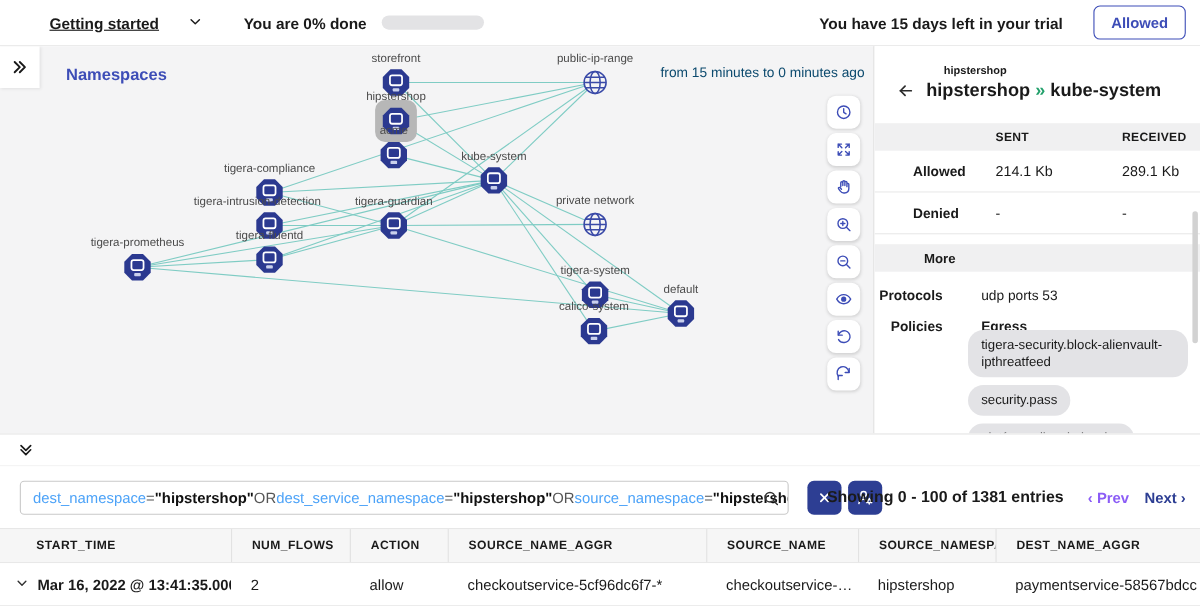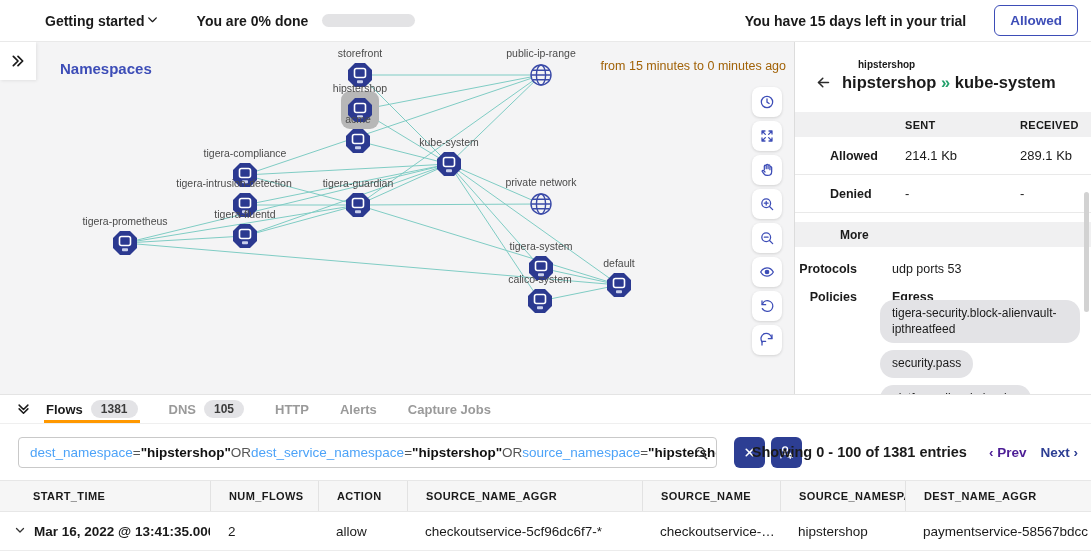--- a/index.html
+++ b/index.html
@@ -1,32 +1,32 @@
 <!DOCTYPE html>
 <html><head>
 <meta charset="utf-8">
 <style>
   * { margin:0; padding:0; box-sizing:border-box; }
   body { font-family:"Liberation Sans", sans-serif; background:#fff; }
   .app { position:relative; width:1091px; height:551px; overflow:hidden; background:#fff; color:#1a1a1a; }
 
   
   .topbar { position:absolute; top:0; left:0; width:100%; height:42px; background:#fff; border-bottom:1px solid #e9e9e9; display:flex; align-items:center; }
-  .topbar .gs { margin-left:45px; display:flex; align-items:flex-start; gap:1px; font-weight:700; font-size:14px; cursor:pointer; }
+  .topbar .gs { margin-left:45px; display:flex; align-items:flex-start; gap:26px; font-weight:700; font-size:14px; cursor:pointer;text-decoration:underline; }
   .topbar .done { margin-left:38px; font-weight:700; font-size:14px; }
   .topbar .progress { margin-left:14px; width:93px; height:13px; border-radius:7px; background:#e3e3e5; }
   .topbar .spacer { flex:1; }
   .topbar .trial { font-weight:700; font-size:14px; margin-right:28px; }
   .topbar .upgrade { margin-right:13px; border:1px solid #3d4db7; color:#3d4db7; background:#fff; font-weight:700; font-size:13.5px; padding:7px 15px; border-radius:6px; cursor:pointer; font-family:inherit; }
 
   
   .graph-panel { position:absolute; top:42px; left:0; width:795px; height:352px; background:#f4f4f5; border-right:1px solid #dcdcdc; overflow:hidden; }
   .collapse-btn { position:absolute; top:0; left:0; width:36px; height:38px; background:#fff; box-shadow:1px 1px 3px rgba(0,0,0,.08); display:flex; align-items:center; justify-content:center; cursor:pointer; z-index:5; }
   .graph-title { position:absolute; top:18px; left:60px; font-size:15px; font-weight:700; color:#3d4db7; }
-  .time-range { position:absolute; top:17px; right:8px; font-size:12.5px; color:#a16207;margin-left:37px; }
+  .time-range { position:absolute; top:17px; right:8px; font-size:12.5px; color:#0c4a6e;margin-left:37px; }
   .edges-svg { position:absolute; top:0; left:0; }
   .gnode { position:absolute; z-index:2; }
   .gnode-halo { position:absolute; width:38px; height:38px; border-radius:9px; background:#b7b7b7; z-index:1; }
   .gnode-label { position:absolute; width:160px; text-align:center; font-size:10.5px; color:#4b4b4b; z-index:2; }
   .gtoolbar { position:absolute; top:45px; right:12px; display:flex; flex-direction:column; gap:4px; z-index:6; }
   .gtool-btn { width:30px; height:30px; background:#fff; border:none; border-radius:8px; box-shadow:0 1px 3px rgba(0,0,0,.14); display:flex; align-items:center; justify-content:center; cursor:pointer; }
 
   
   .details { position:absolute; top:42px; left:795px; width:296px; height:352px; background:#fff; overflow:hidden; }
   .details .eyebrow { position:absolute; top:17px; left:63px; font-size:10px; font-weight:700; }
@@ -55,21 +55,21 @@
   .searchrow { position:absolute; top:424px; left:0; width:100%; height:56px; background:#fff; display:flex; align-items:center; }
   .searchbox { position:relative; margin-left:18px; width:699px; height:31px; border:1px solid #c9c9c9; border-radius:4px; background:#fff; display:flex; align-items:center; padding:0 30px 0 11px; overflow:hidden; white-space:nowrap; font-size:13.5px; cursor:text; }
   .tok-field { color:#4da3f8; }
   .tok-op { color:#555; }
   .tok-value { color:#111; font-weight:700; }
   .search-mag { position:absolute; right:7px; top:7px; }
   .sq-btn { width:31px; height:31px; border:none; border-radius:6px; background:#2d3e93; display:flex; align-items:center; justify-content:center; cursor:pointer; margin-left:6px; }
   .sq-btn.first { margin-left:17px; }
   .pager { position:absolute; right:13px; top:0; height:56px; display:flex; align-items:center; gap:14px;text-align:center; }
   .showing { font-size:14.5px; font-weight:700; }
-  .prev { color:#4c1d95; font-size:13.5px; font-weight:700; margin-left:8px; cursor:default; }
+  .prev { color:#8b5cf6; font-size:13.5px; font-weight:700; margin-left:8px; cursor:default; }
   .next { color:#2d3e93; font-size:13.5px; font-weight:700; cursor:pointer; }
 
   .ftable-head { position:absolute; top:480px; left:0; width:100%; height:32px; background:#f6f6f6; border-top:1px solid #e7e7e7; border-bottom:1px solid #e7e7e7; display:grid; grid-template-columns:210px 108px 89px 235px 138px 125px 1fr; align-items:center; }
   .ftable-head .hc { font-size:11px; font-weight:700; letter-spacing:.4px; padding-left:18px; border-left:1px solid #e2e2e2; height:100%; display:flex; align-items:center; white-space:nowrap; overflow:hidden; }
   .ftable-head .hc:first-child { border-left:none; padding-left:33px; }
   .ftable-row { position:absolute; top:512px; left:0; width:100%; height:39px; background:#fff; border-bottom:1px solid #ececec; display:grid; grid-template-columns:210px 108px 89px 235px 138px 125px 1fr; align-items:center; font-size:13.5px; }
   .ftable-row .c { padding-left:18px; white-space:nowrap; overflow:hidden; }
   .ftable-row .c.first { padding-left:14px; display:flex; align-items:center; gap:8px; font-weight:600; }
 </style>
 </head>
@@ -322,39 +322,20 @@
 
   <div class="tabsbar">
     <div class="collapser">
       <svg width="15" height="15" viewBox="0 0 24 24">
           <g fill="none" stroke="#1a1a1a" stroke-width="2.4" stroke-linecap="round" stroke-linejoin="round">
             <path d="M5 5l7 7 7-7"></path>
             <path d="M5 11l7 7 7-7"></path>
           </g>
         </svg>
     </div>
-    <div id="tabs-container" style="display:flex;align-items:stretch;">
-        <div class="tab active">
-          <span>Flows</span>
-          <span class="badge">1381</span>
-        </div>
-        <div class="tab">
-          <span>DNS</span>
-          <span class="badge">105</span>
-        </div>
-        <div class="tab">
-          <span>HTTP</span>
-        </div>
-        <div class="tab">
-          <span>Alerts</span>
-        </div>
-        <div class="tab">
-          <span>Capture Jobs</span>
-        </div>
-      </div>
   </div>
 
   <div class="searchrow">
     <div class="searchbox" id="search-box">
         <span class="tok-field">dest_namespace</span>
         <span class="tok-op"> = </span>
         <span class="tok-value">"hipstershop"</span>
         <span class="tok-op"> OR </span>
         <span class="tok-field">dest_service_namespace</span>
         <span class="tok-op"> = </span>

